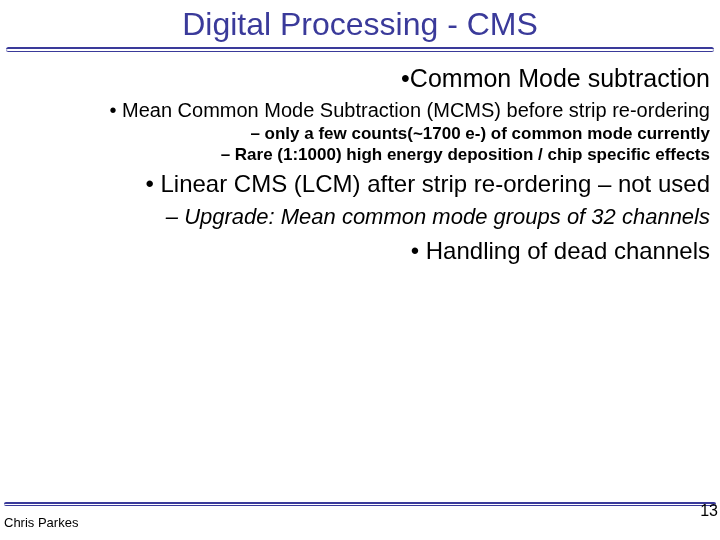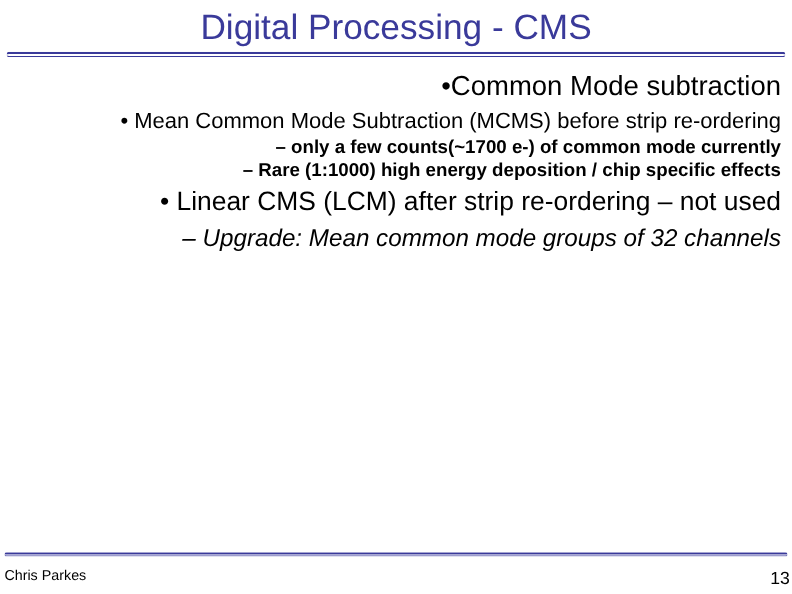--- a/index.html
+++ b/index.html
@@ -76,21 +76,21 @@
   .footer-left {
     position: absolute;
     left: 4px;
     bottom: 10px;
     font-size: 13px;
     color: #000;
   }
   .footer-right {
     position: absolute;
     right: 2px;
-    bottom: 4px;
+    bottom: 20px;
     font-size: 16px;
     color: #000;
   }
   .sp { height: 4px; }
 </style>
 </head>
 <body>
 
 <div class="title">Digital Processing - CMS</div>
 <div class="title-underline"></div>
@@ -104,17 +104,18 @@
   <div class="l4">– only a few counts(~1700 e-) of common mode currently</div>
   <div class="l4">– Rare (1:1000) high energy deposition / chip specific effects</div>
 
   <div class="sp"></div>
   <div class="l3">• Linear CMS (LCM) after strip re-ordering – not used</div>
 
   <div class="sp"></div>
   <div class="l2" style="line-height:1.15; text-indent:-16px; padding-left:16px;font-style:italic;">– Upgrade: Mean common mode groups of 32 channels</div>
 
   <div class="sp"></div>
+  <div class="l3">• Handling of dead channels</div>
 </div>
 
 <div class="footer-rule"></div>
 <div class="footer-left">Chris Parkes</div>
 <div class="footer-right">13</div>
 
 </body></html>

